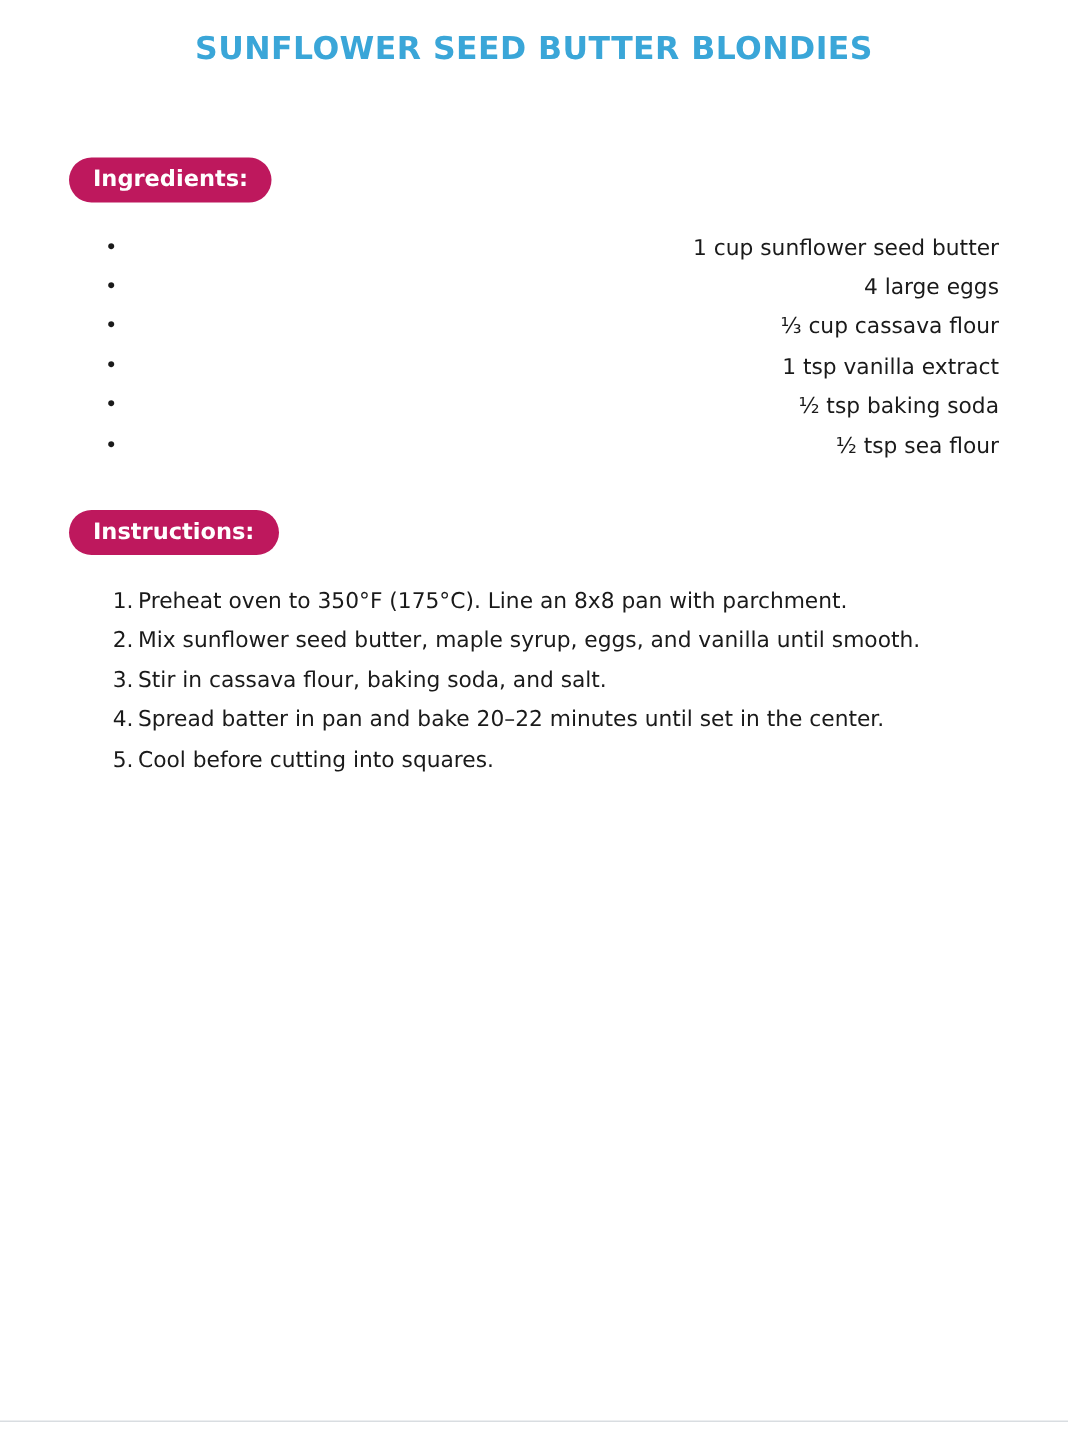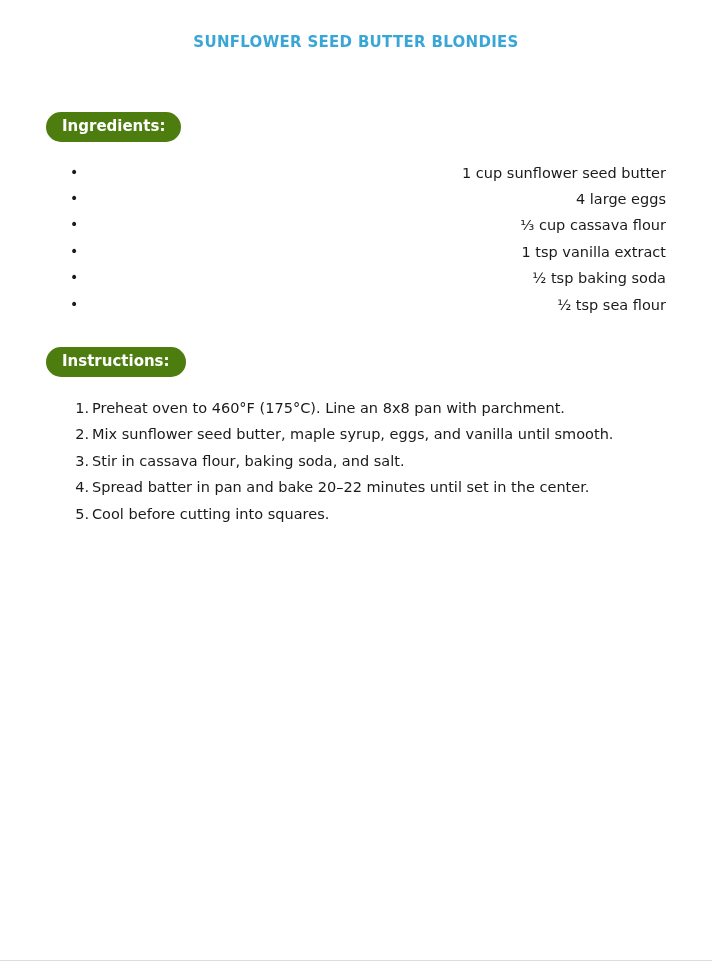--- a/index.html
+++ b/index.html
@@ -19,45 +19,45 @@
   .page {
     position: relative;
     width: 712px;
     height: 966px;
     box-sizing: border-box;
   }
 
   .recipe-title {
     text-align: center;
     color: #3aa6d8;
-    font-size: 15px;
+    font-size: 21px;
     font-weight: bold;
     letter-spacing: 0.3px;
     text-transform: uppercase;
-    margin: 13px;
+    margin: 0;
     padding-top: 20px;
     font-family: "DejaVu Sans", sans-serif;
   }
 
   .section {
     padding-left: 46px;
     padding-right: 46px;
   }
 
   .section-ingredients {
     margin-top: 61px;
   }
 
   .section-instructions {
     margin-top: 29px;
   }
 
   .section-pill {
     display: inline-block;
-    background: #4d7c0f;
+    background: #be185d;
     color: #ffffff;
     font-size: 15px;
     font-weight: bold;
     padding: 6px 16px 7px 16px;
     border-radius: 16px;
     line-height: 1.1;
   }
 
   ul.ingredients-list {
     margin: 18px 0 0 0;
@@ -130,21 +130,21 @@
       <li>⅓ cup cassava flour</li>
       <li>1 tsp vanilla extract</li>
       <li>½ tsp baking soda</li>
       <li>½ tsp sea flour</li>
     </ul>
   </div>
 
   <div class="section section-instructions">
     <div class="section-pill">Instructions:</div>
     <ol class="instructions-list">
-      <li>Preheat oven to 460°F (175°C). Line an 8x8 pan with parchment.</li>
+      <li>Preheat oven to 350°F (175°C). Line an 8x8 pan with parchment.</li>
       <li>Mix sunflower seed butter, maple syrup, eggs, and vanilla until smooth.</li>
       <li>Stir in cassava flour, baking soda, and salt.</li>
       <li>Spread batter in pan and bake 20–22 minutes until set in the center.</li>
       <li>Cool before cutting into squares.</li>
     </ol>
   </div>
 
   <div class="footer-rule"></div>
 
 </div>

